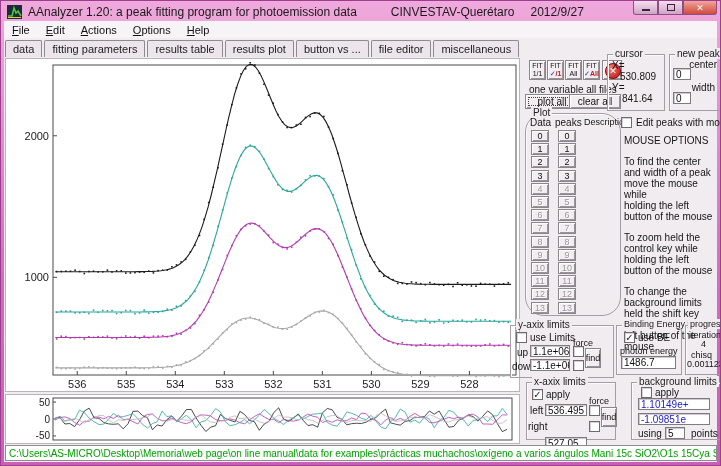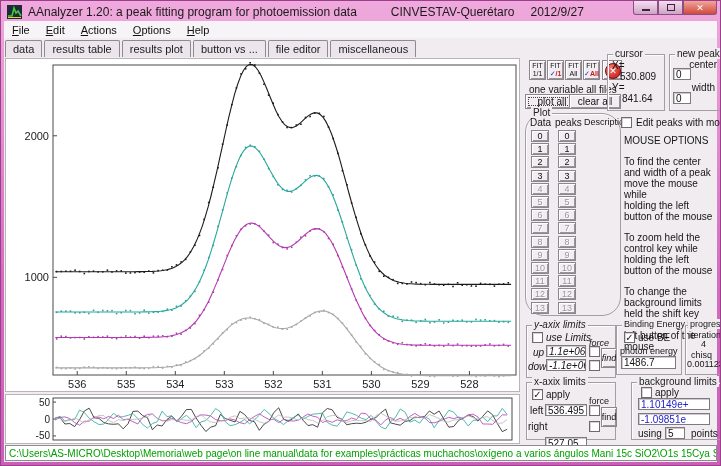--- a/index.html
+++ b/index.html
@@ -87,20 +87,21 @@
       <div class="menu-item">File</div>
       <div class="menu-item">Edit</div>
       <div class="menu-item">Actions</div>
       <div class="menu-item">Options</div>
       <div class="menu-item">Help</div>
     </div>
 
   <div id="client">
     <div id="tabbar">
         <div class="tab">data</div>
+        <div class="tab">fitting parameters</div>
         <div class="tab">results table</div>
         <div class="tab">results plot</div>
         <div class="tab">button vs ...</div>
         <div class="tab">file editor</div>
         <div class="tab">miscellaneous</div>
       </div>
 
     <div class="panel" style="left:1px;top:20px;width:515px;height:334px;">
       <svg width="513" height="332" viewBox="0 0 513 332">
           <rect x="47" y="6" width="463" height="310" fill="#ffffff" stroke="#4a4a4a" stroke-width="1"></rect>
@@ -628,21 +629,21 @@
 button of the mouse</div>
           <div class="mouse-par">To change the
 background limits
 held the shift key
 while holding the
 left button of the
 mouse</div>
         </div>
     </div>
 
-    <div class="gb" style="left:522px;top:287px;width:90px;height:53px;font-style:italic;">
+    <div class="gb" style="left:506px;top:287px;width:104px;height:53px;">
       <span class="legend">y-axix limits</span>
       <span class="cb" style="left:5px;top:6px;"></span>
       <span class="lbl" style="left:19px;top:6px;">use Limits</span>
       <span class="lbl9" style="left:62px;top:12px;">force</span>
       <span class="lbl" style="left:6px;top:21px;">up</span>
       <div class="fld" style="left:19px;top:19px;width:40px;height:12px;">1.1e+06</div>
       <span class="cb" style="left:62px;top:20px;"></span>
       <span class="lbl" style="left:1px;top:35px;">down</span>
       <div class="fld" style="left:19px;top:33px;width:40px;height:12px;">-1.1e+06</div>
       <span class="cb" style="left:62px;top:34px;"></span>

